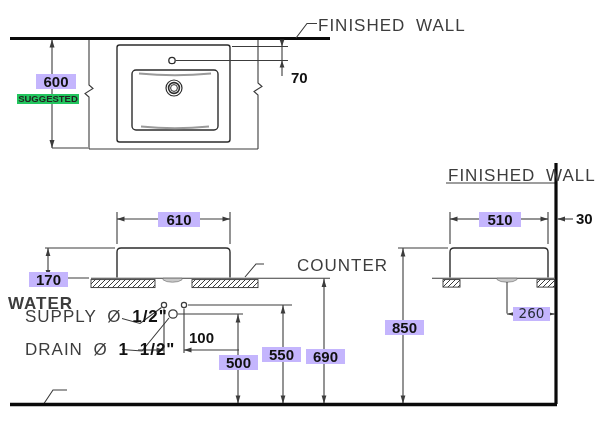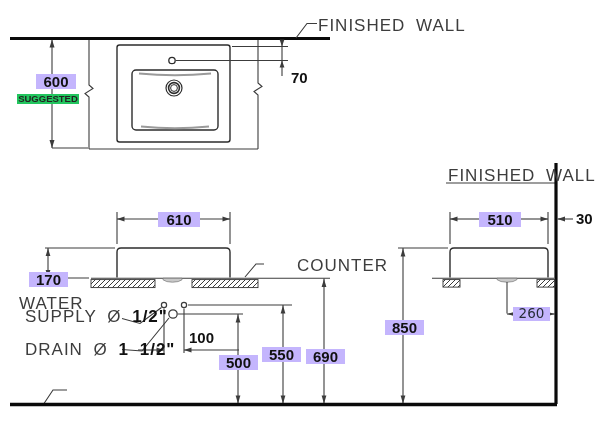--- a/index.html
+++ b/index.html
@@ -190,21 +190,21 @@
   <div class="lbl" style="left:318px;top:17px;">FINISHED WALL</div>
   <div class="dim" style="left:291px;top:46px;margin-top:24px;">70</div>
 
   <div class="dim center" style="left:36px;top:74px;width:38px;">600</div>
   <div class="sub" style="left:17px;top:94px;width:62px;">SUGGESTED</div>
 
   <div class="dim center" style="left:158px;top:212px;width:40px;">610</div>
   <div class="dim center" style="left:29px;top:272px;width:37px;">170</div>
   <div class="lbl" style="left:249px;top:257px;margin-left:48px;">COUNTER</div>
 
-  <div class="lbl" style="left:19px;top:295px;">WATER</div>
+  <div class="lbl" style="left:8px;top:295px;font-weight:bold;">WATER</div>
   <div class="lbl" style="left:25px;top:308px;"><span>SUPPLY Ø </span><span class="bold-part">1/2"</span></div>
   <div class="lbl" style="left:25px;top:341px;"><span>DRAIN Ø </span><span class="bold-part">1 1/2"</span></div>
 
   <div class="dim" style="left:189px;top:330px;">100</div>
   <div class="dim center" style="left:219px;top:355px;width:37px;">500</div>
   <div class="dim center" style="left:262px;top:347px;width:37px;">550</div>
   <div class="dim center" style="left:306px;top:333px;width:37px;margin-top:16px;">690</div>
   <div class="dim center" style="left:385px;top:320px;width:37px;">850</div>
 
 

